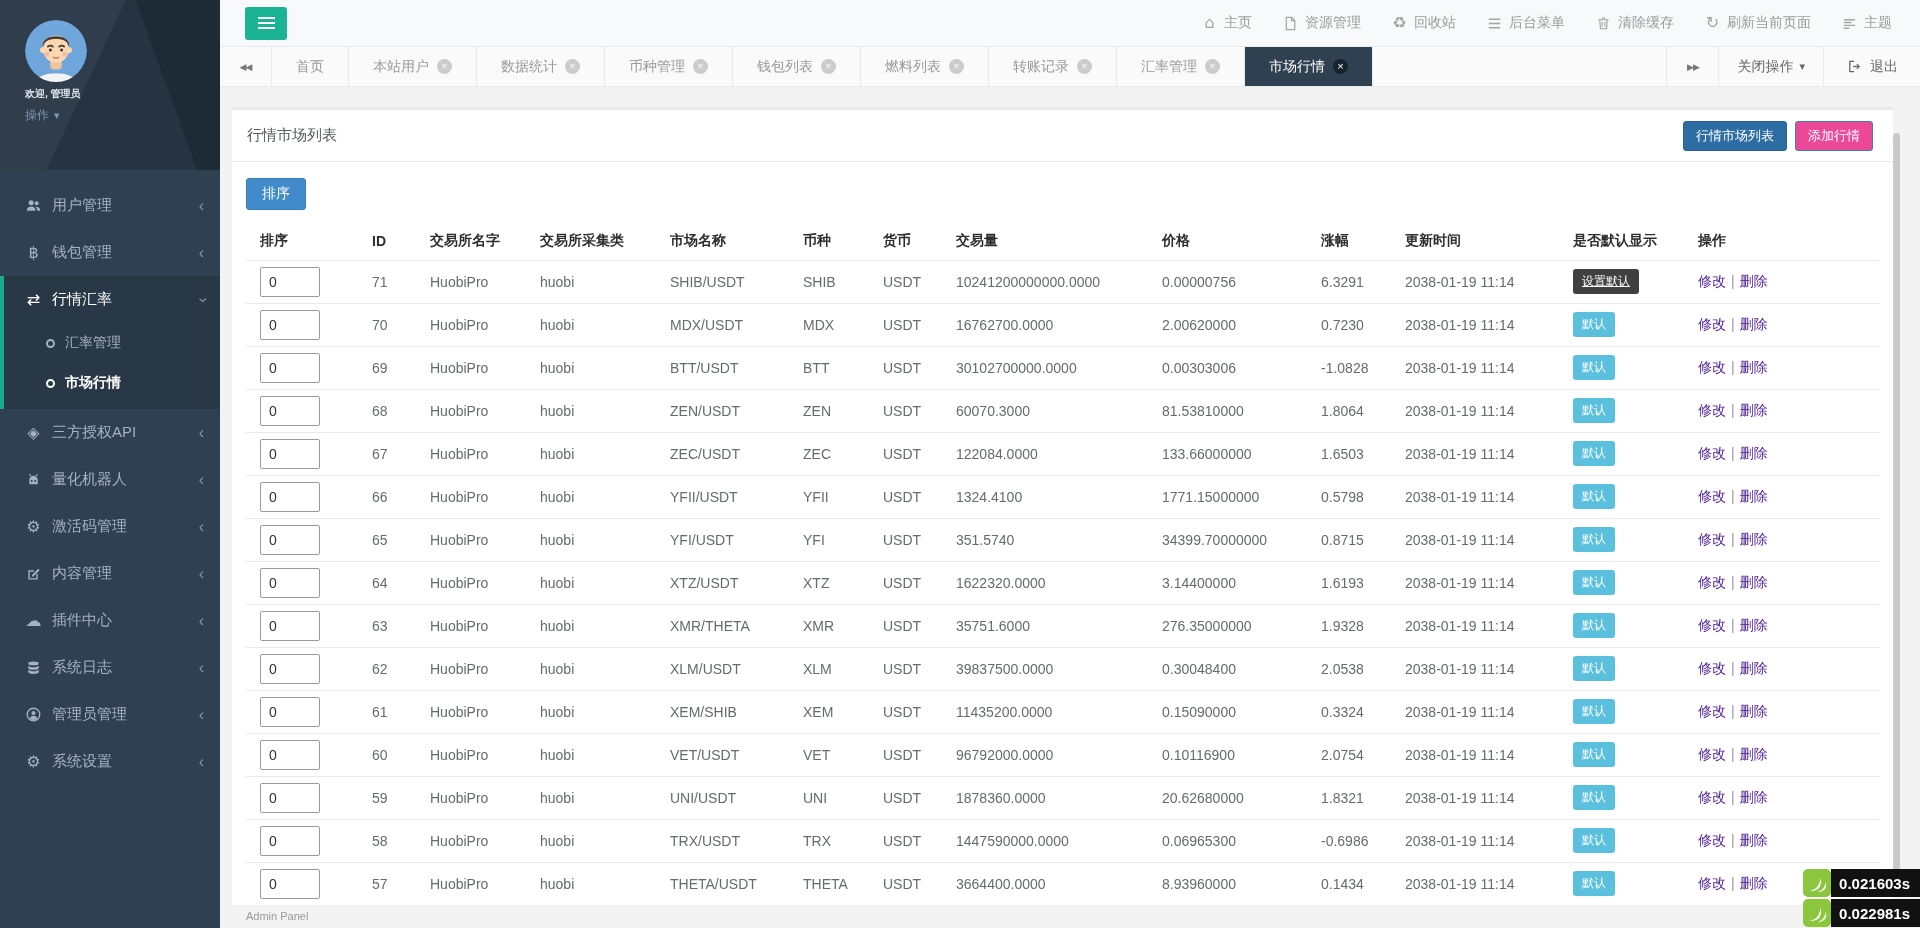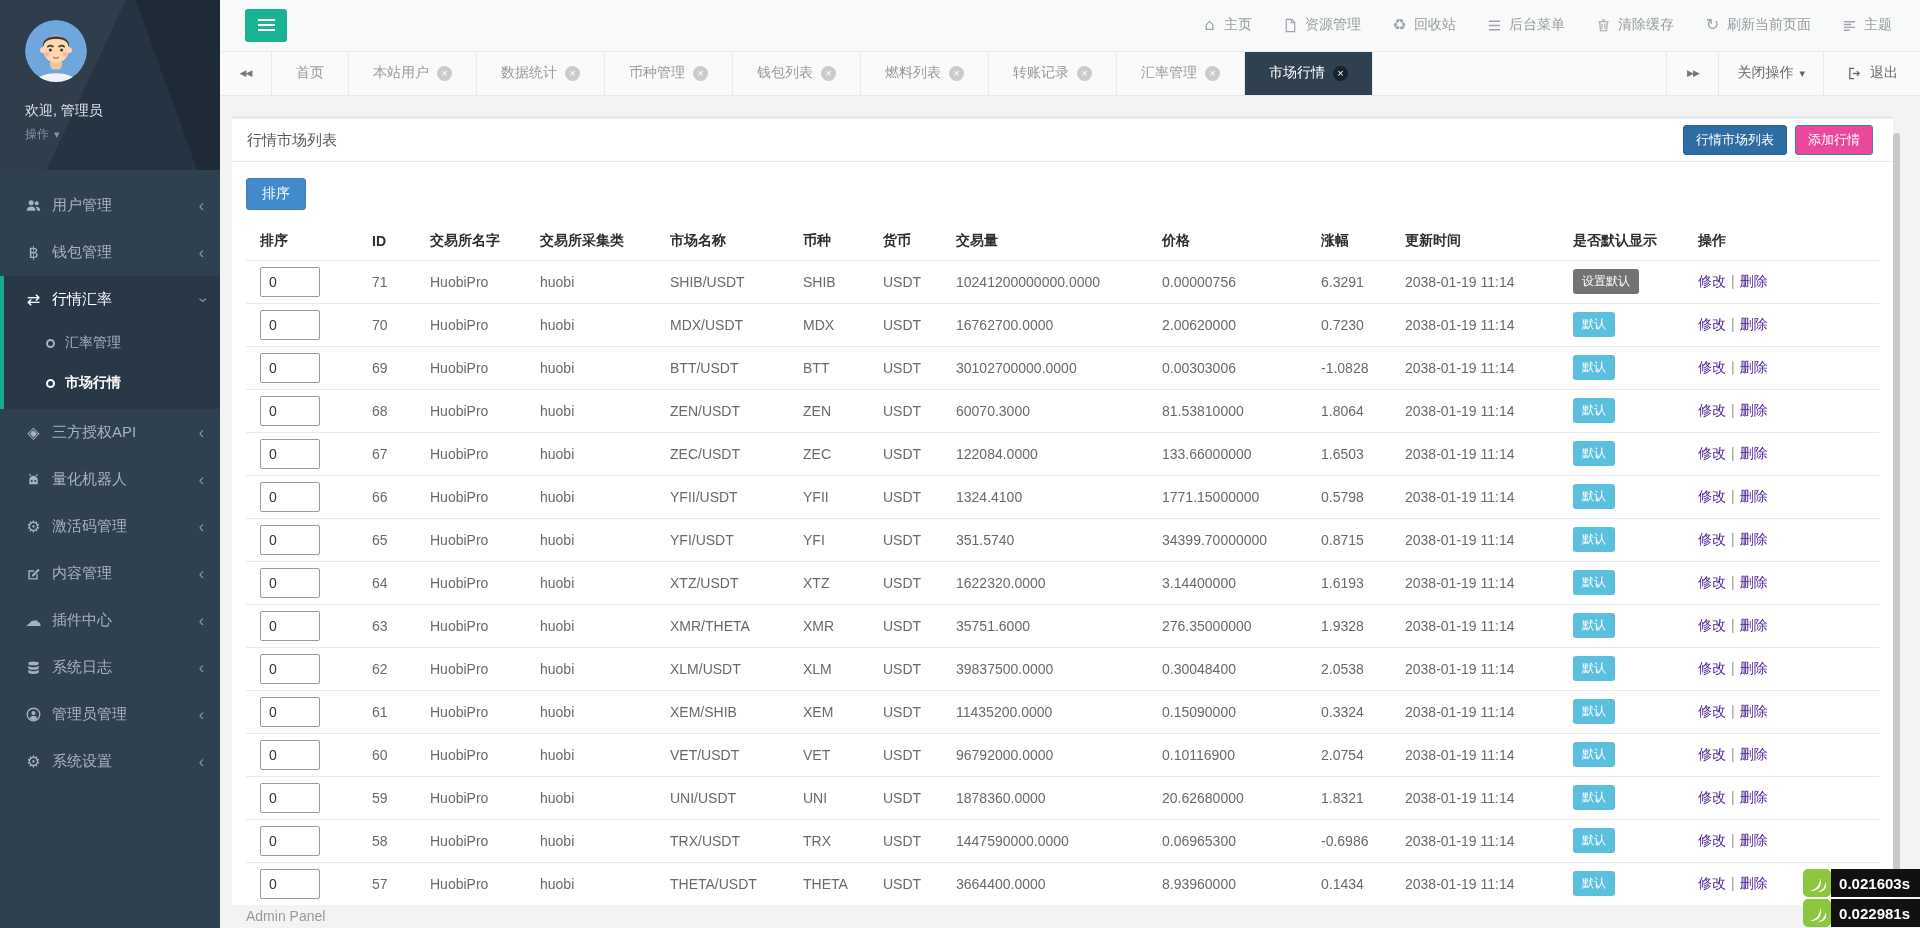--- a/index.html
+++ b/index.html
@@ -8,21 +8,21 @@
   .app { display:flex; width:1920px; height:928px; }
 
   
   .sidebar { flex:0 0 220px; width:220px; background:#2f4050; color:#a7b1c2; position:relative; overflow:hidden; }
   .profile { padding:20px 25px 16px 25px; background:#253342;
     background-image:linear-gradient(115deg, rgba(255,255,255,0.05) 0%, rgba(255,255,255,0.05) 42%, transparent 42%),
                      linear-gradient(250deg, rgba(0,0,0,0.18) 0%, rgba(0,0,0,0.18) 30%, transparent 30%);
     height:170px; }
   .avatar { width:62px; height:62px; border-radius:50%; overflow:hidden; cursor:pointer; }
   .avatar svg { display:block; width:62px; height:62px; }
-  .welcome { color:#dfe4ed; font-weight:normal; font-size:14px; margin-top:20px; }
+  .welcome { color:#dfe4ed; font-weight:bold; font-size:10px; margin-top:5px; }
   .profile-action { color:#8095a8; font-size:12px; margin-top:6px; display:inline-flex; align-items:center; gap:5px; cursor:pointer; }
   .menu { margin-top:12px; }
   .nav-item { border-left:4px solid transparent; }
   .nav-link { display:flex; align-items:center; gap:10px; padding:14px 15px 14px 21px; font-size:15px;
     color:#a7b1c2; cursor:pointer; position:relative; text-decoration:none; }
   .nav-link .chev { position:absolute; right:16px; font-size:16px; line-height:1; color:#8a97a8; }
   .nav-item.active { background:#293846; border-left-color:#19aa8d; }
   .nav-item.active > .nav-link { color:#ffffff; }
   .subnav { padding-bottom:6px; }
   .subnav-link { display:flex; align-items:center; gap:10px; padding:11px 15px 11px 42px; font-size:14px;
@@ -59,45 +59,45 @@
   .tab.active .tab-close { background:#17222e; }
   .close-actions { border-left:1px solid #e7eaec; display:flex; align-items:center; gap:6px; padding:0 18px;
     color:#666; font-size:14px; cursor:pointer; }
   .logout { border-left:1px solid #e7eaec; display:flex; align-items:center; gap:7px; padding:0 22px;
     color:#666; font-size:14px; cursor:pointer; text-decoration:none; }
   .caret { font-size:11px; color:inherit; line-height:1; }
 
   
   .content { flex:1; padding:20px 27px 0 12px; position:relative; }
   .panel { background:#ffffff; border-top:3px solid #e7eaec; }
-  .panel-header { display:flex; align-items:center; justify-content:space-between; height:43px;
+  .panel-header { display:flex; align-items:center; justify-content:space-between; height:52px;
     padding:0 20px 0 15px; border-bottom:1px solid #e7eaec;gap:32px; }
   .panel-title { color:#555b5e; font-size:15px; }
   .panel-buttons { display:flex; gap:8px; }
   .pbtn { font-size:13px; padding:5px 12px; border-radius:3px; color:#fff; border:1px solid transparent; cursor:pointer; }
   .pbtn.dark { background:#2e6da4; border-color:#2a6496; }
   .pbtn.light { background:#ec4899; border-color:#3c7fb8; }
   .panel-body { padding:16px 14px 0 14px; }
   .btn-sort { background:#428bca; border:1px solid #3c7fb8; color:#fff; font-size:14px; padding:6px 15px;
     border-radius:3px; cursor:pointer; margin-bottom:12px; }
 
   table.market { width:100%; border-collapse:collapse; table-layout:fixed; }
   table.market th { text-align:left; font-size:14px; color:#2e2e2e; font-weight:bold; height:38px; padding:0 8px; }
   table.market td { height:43px; padding:0 8px; font-size:14px; color:#676a6c; border-top:1px solid #e7eaec;
     white-space:nowrap; overflow:hidden; }
   table.market th:first-child, table.market td:first-child { padding-left:14px; }
   .sort-input { width:60px; height:30px; border:1px solid #9a9a9a; border-radius:2px; padding:2px 8px;
     font-size:14px; color:#333; font-family:inherit; }
   .badge { display:inline-block; padding:4px 9px; border-radius:3px; color:#fff; font-size:12px; cursor:pointer; white-space:nowrap; }
   .badge.default { background:#5bc0de; }
-  .badge.unset { background:#737373; }
+  .badge.unset { background:#404040;text-decoration:underline; }
   .act-link { color:#4c1d95; text-decoration:none; cursor:pointer; }
   .act-div { color:#9a9a9a; margin:0 5px; }
 
-  .footer { height:23px; line-height:22px; padding-left:14px; color:#999; font-size:14px; }
+  .footer { height:23px; line-height:22px; padding-left:14px; color:#999; font-size:11px; }
 
   
   .sb-thumb { position:absolute; top:133px; right:20px; width:7px; height:744px; background:#c9c9c9; border-radius:4px; }
 
   
   .debug-badges { position:absolute; right:0; bottom:1px; display:flex; flex-direction:column; align-items:flex-end; gap:2px; }
   .dbadge { display:flex; align-items:center; }
   .dbadge .tp { width:28px; height:28px; display:block; }
   .dbadge .val { height:28px; display:flex; align-items:center; background:#111; color:#fff; font-size:15px;
     font-weight:bold; padding:0 10px 0 8px; min-width:80px; }

